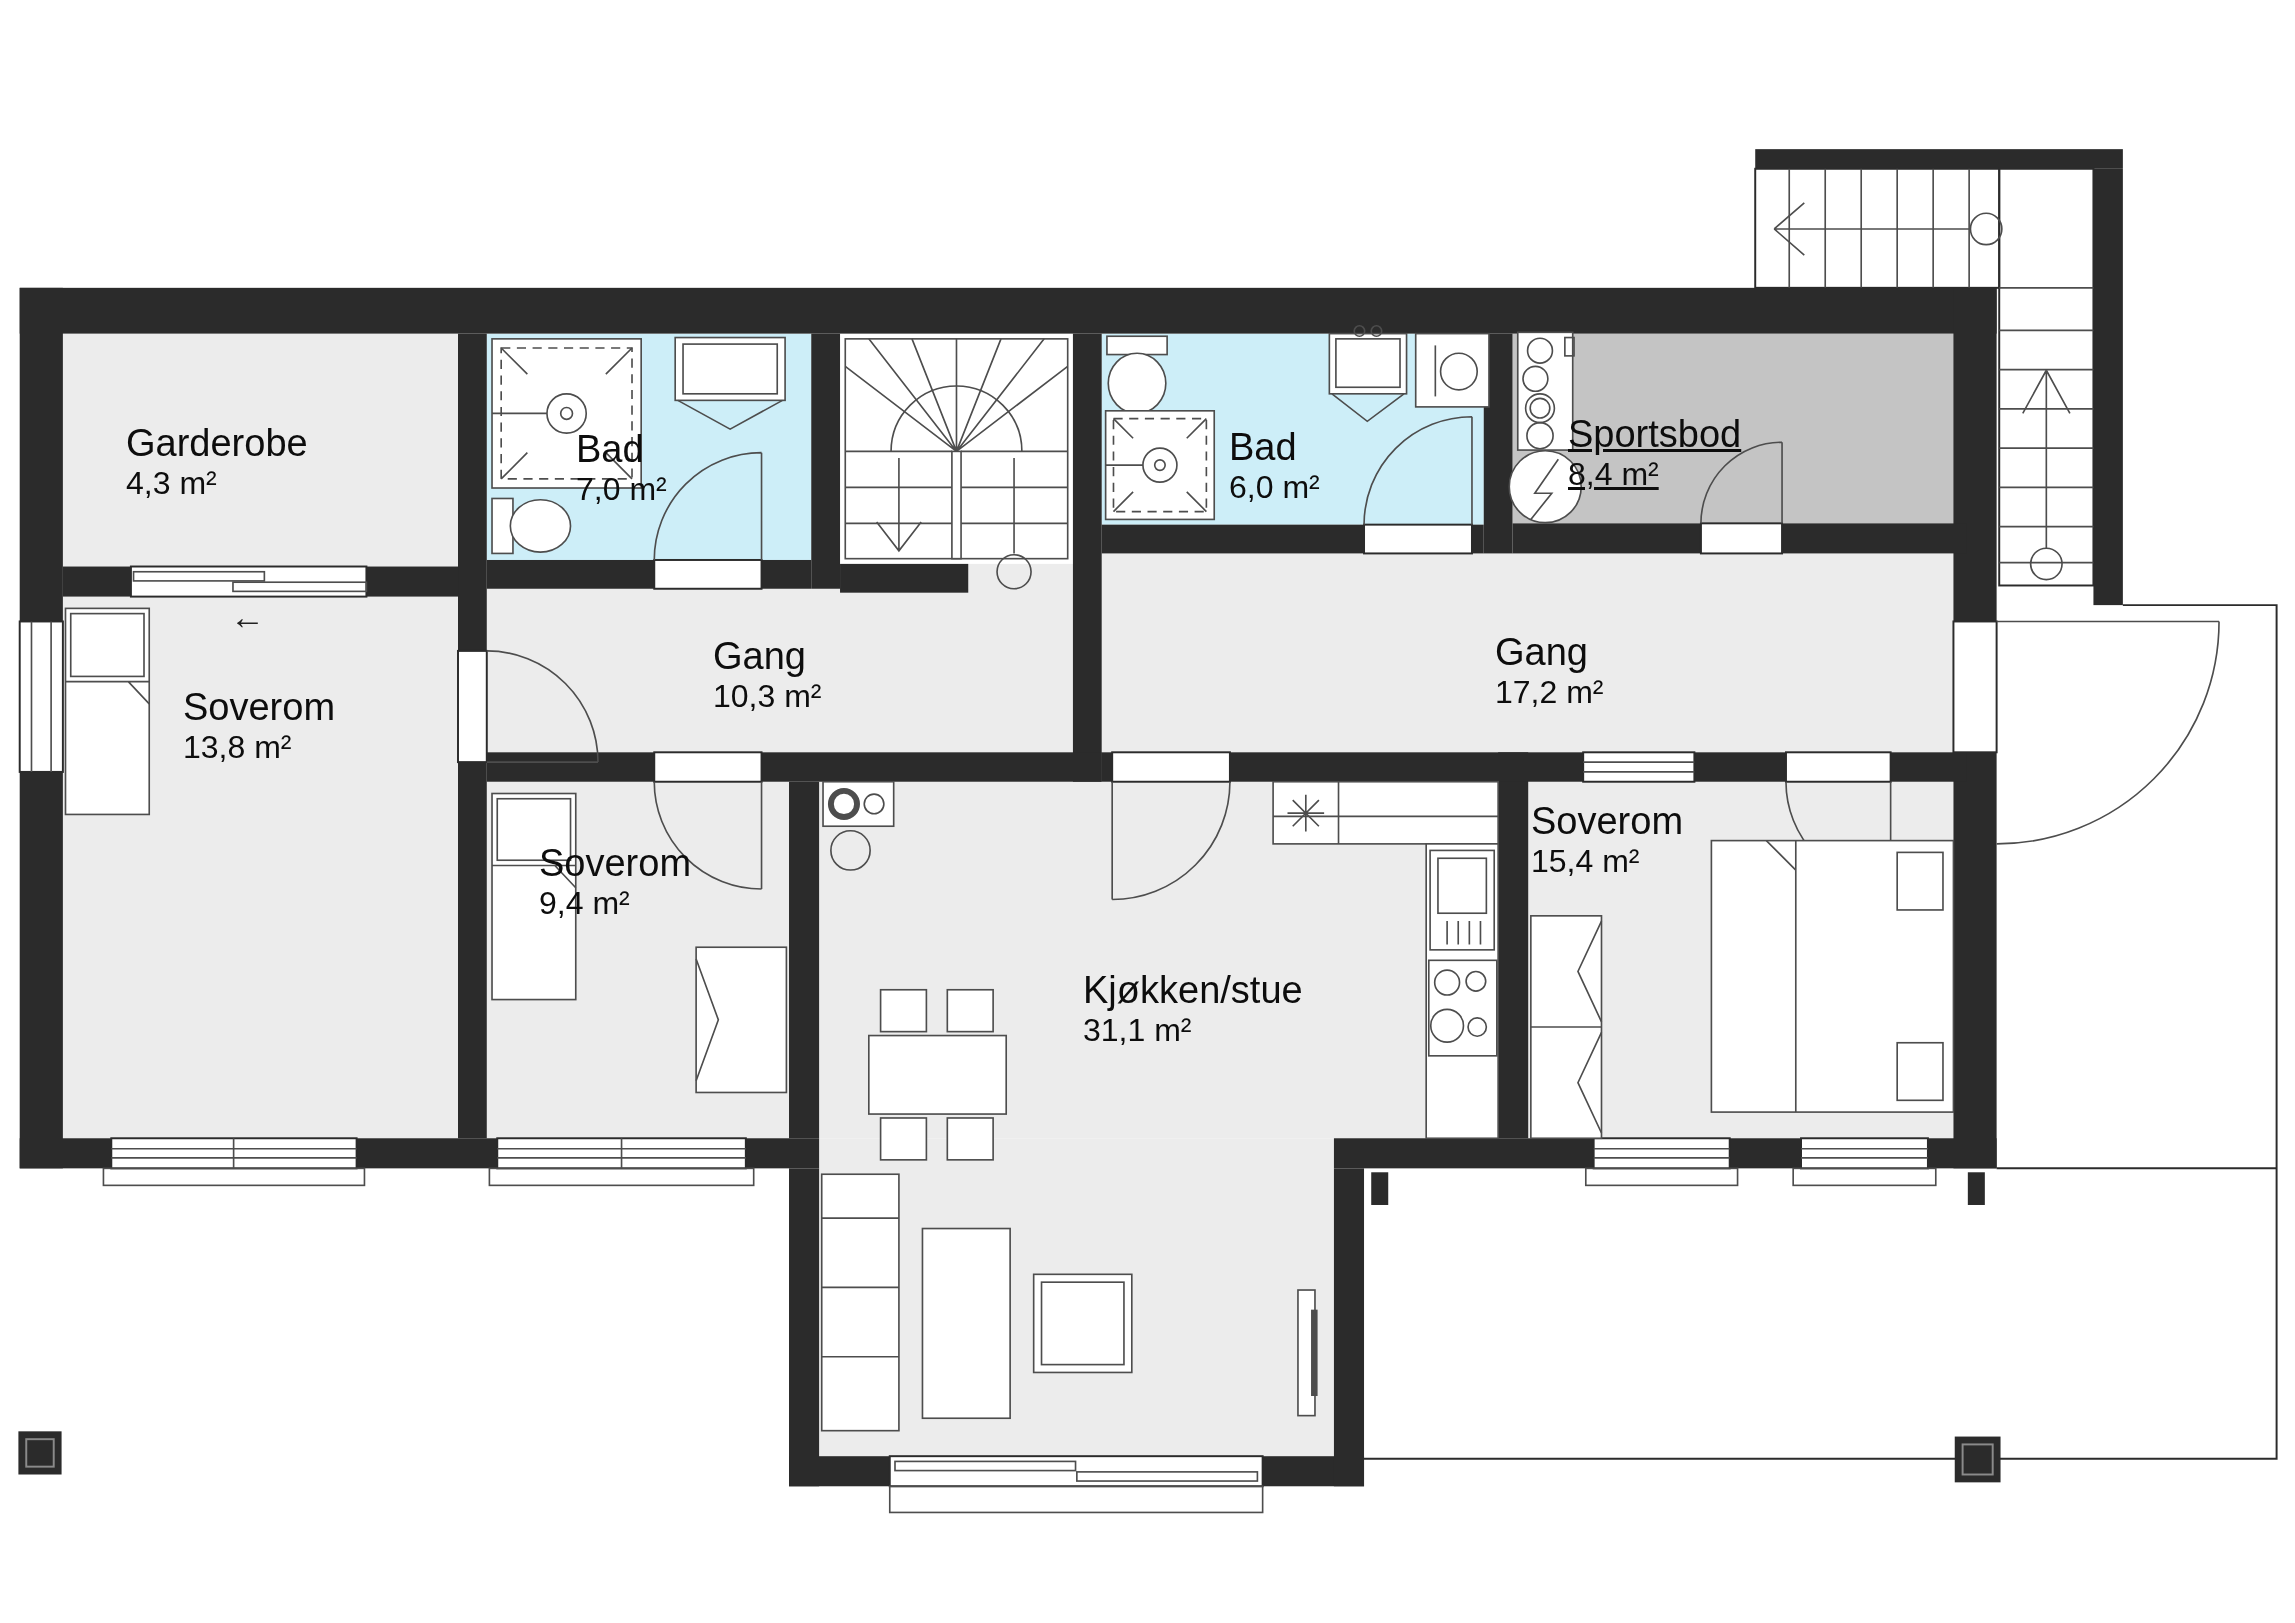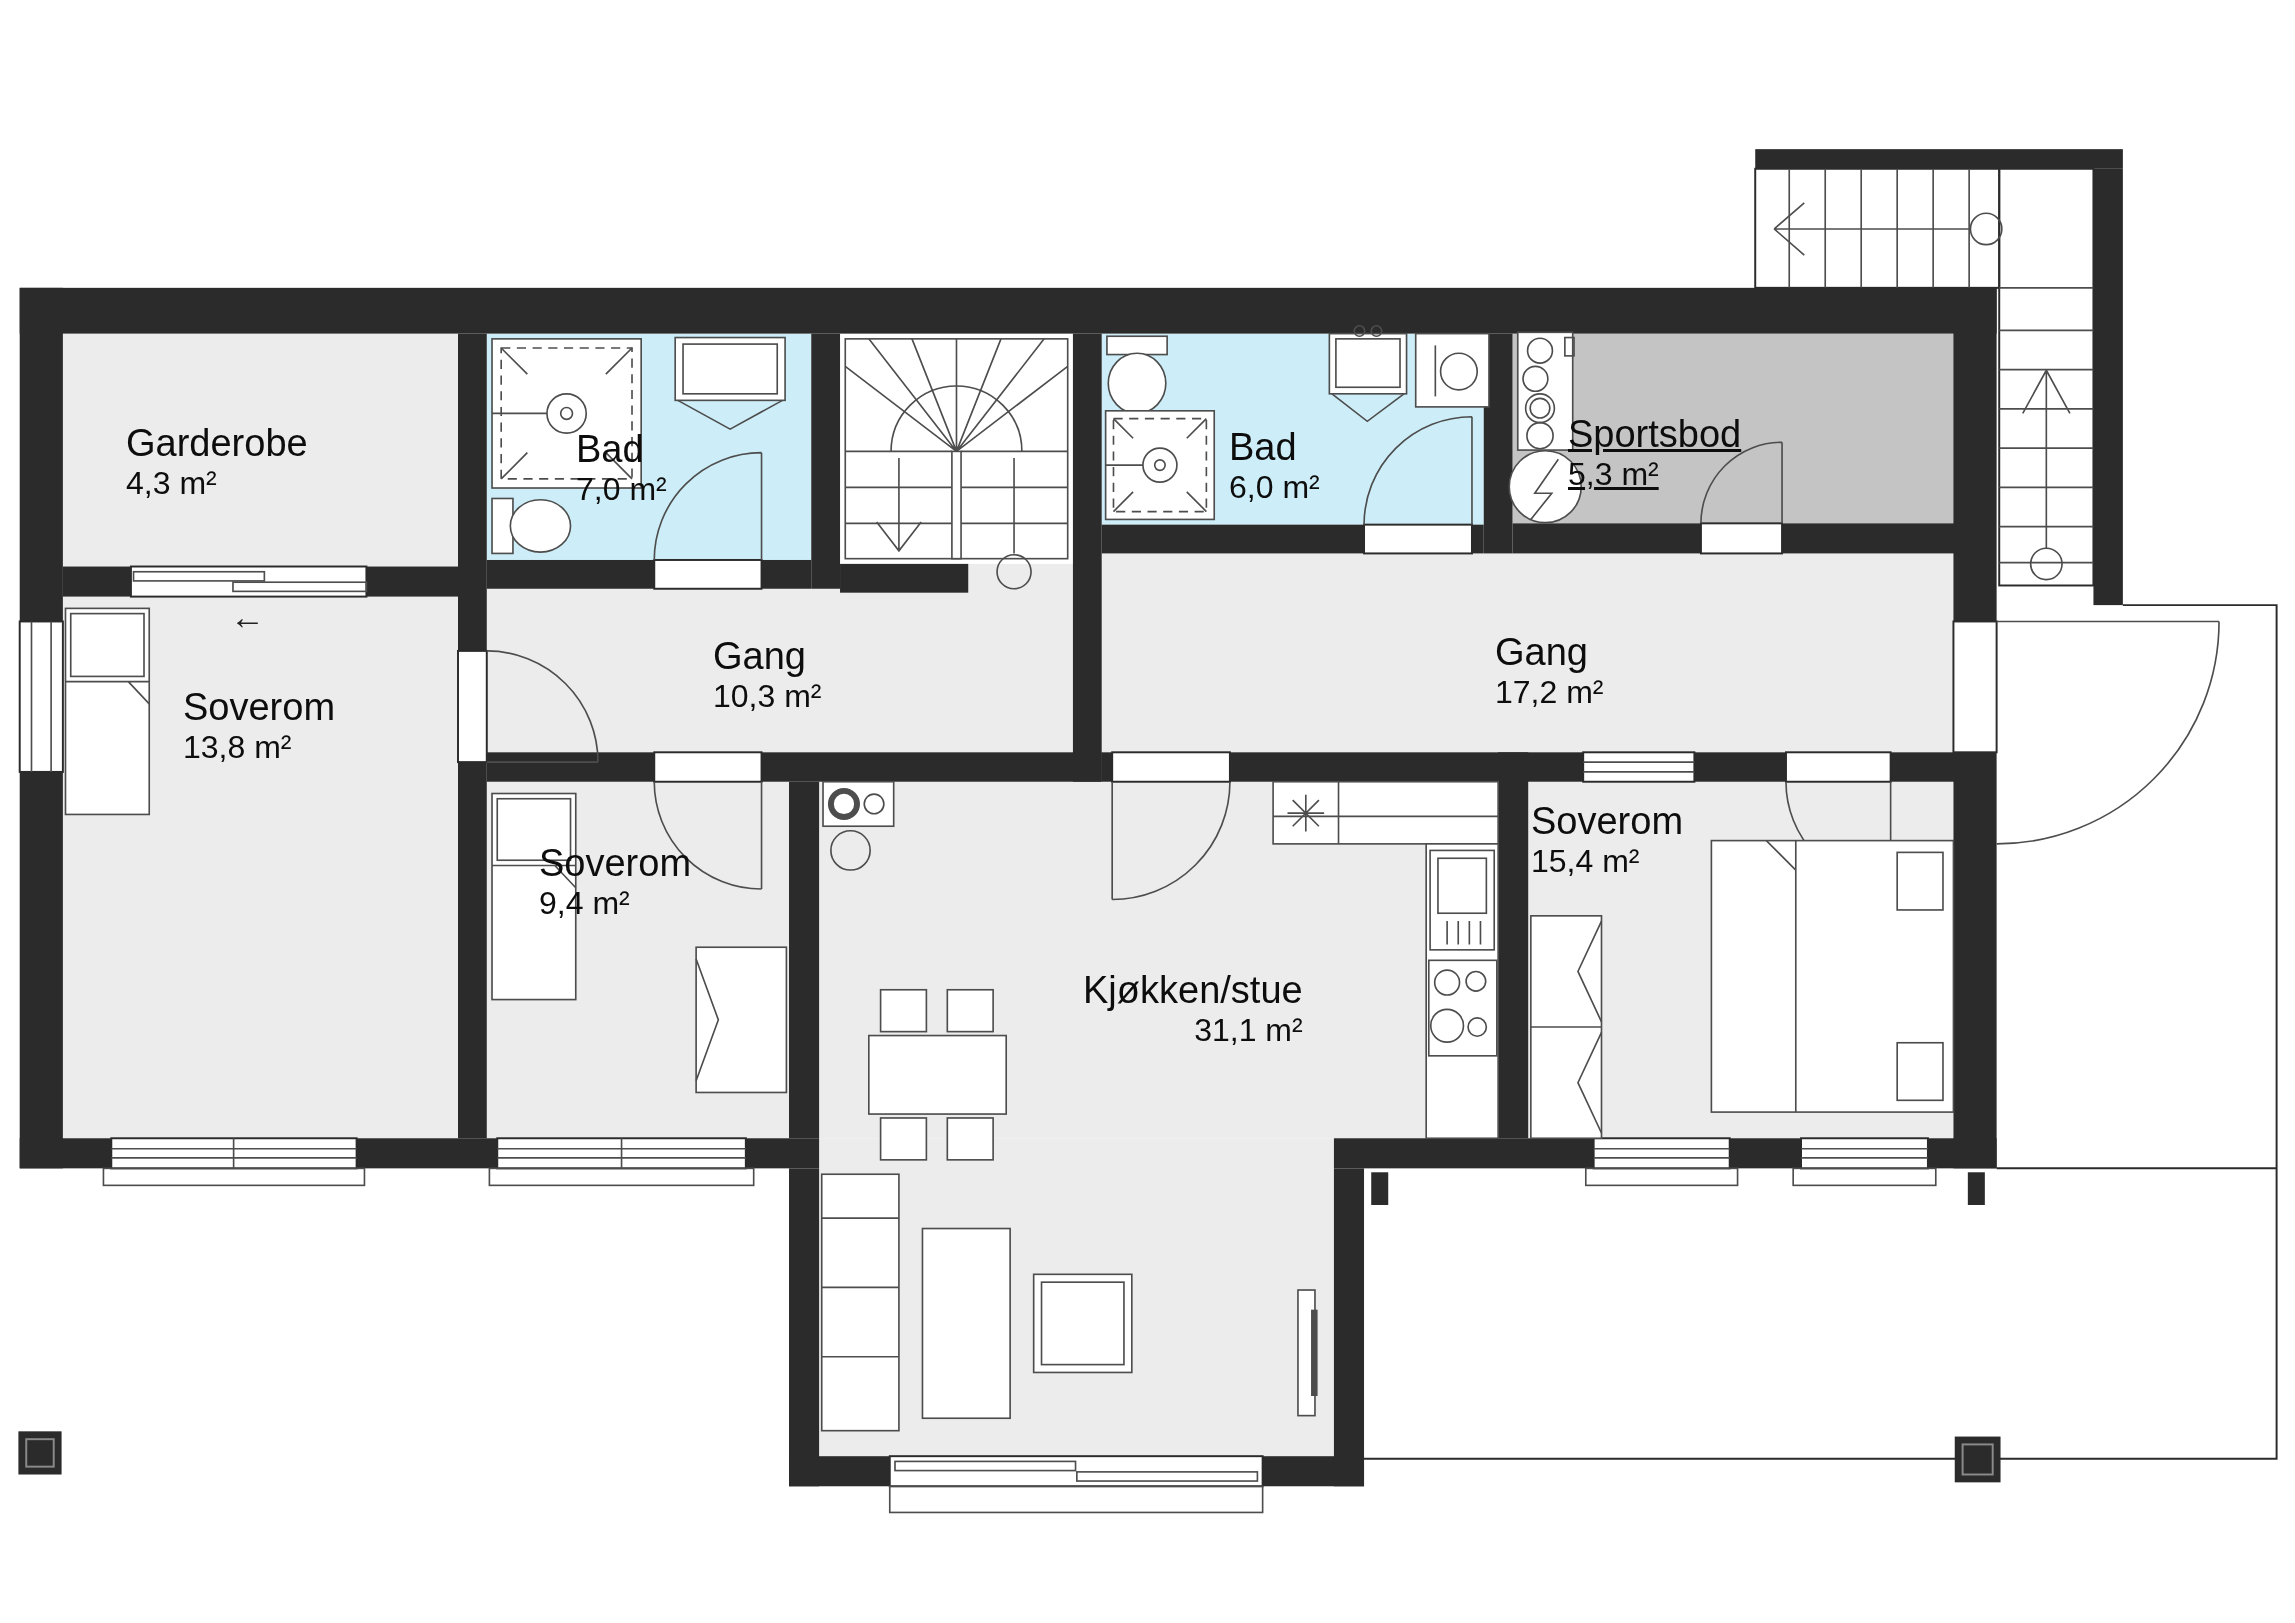--- a/index.html
+++ b/index.html
@@ -362,21 +362,21 @@
       <div class="room-label" style="left: 576px; top: 400px;">
         <span class="name">Bad</span>
         <span class="area">7,0 m²</span>
       </div>
       <div class="room-label" style="left: 1229px; top: 398px;">
         <span class="name">Bad</span>
         <span class="area">6,0 m²</span>
       </div>
       <div class="room-label" style="left: 1568px; top: 385px; text-decoration: underline;">
         <span class="name">Sportsbod</span>
-        <span class="area">5,3 m²</span>
+        <span class="area">8,4 m²</span>
       </div>
       <div class="room-label" style="left: 713px; top: 607px;">
         <span class="name">Gang</span>
         <span class="area">10,3 m²</span>
       </div>
       <div class="room-label" style="left: 1495px; top: 603px;">
         <span class="name">Gang</span>
         <span class="area">17,2 m²</span>
       </div>
       <div class="room-label" style="left: 183px; top: 658px;">
@@ -384,21 +384,21 @@
         <span class="area">13,8 m²</span>
       </div>
       <div class="room-label" style="left: 539px; top: 814px;">
         <span class="name">Soverom</span>
         <span class="area">9,4 m²</span>
       </div>
       <div class="room-label" style="left: 1531px; top: 772px;">
         <span class="name">Soverom</span>
         <span class="area">15,4 m²</span>
       </div>
-      <div class="room-label" style="left: 1083px; top: 941px; text-align: right;">
+      <div class="room-label" style="left: 1083px; top: 941px;">
         <span class="name">Kjøkken/stue</span>
         <span class="area">31,1 m²</span>
       </div>
     </div>
 <div class="sym" style="left:230px;top:597px;">←</div>
 
 </div>
 
 
 </body></html>

